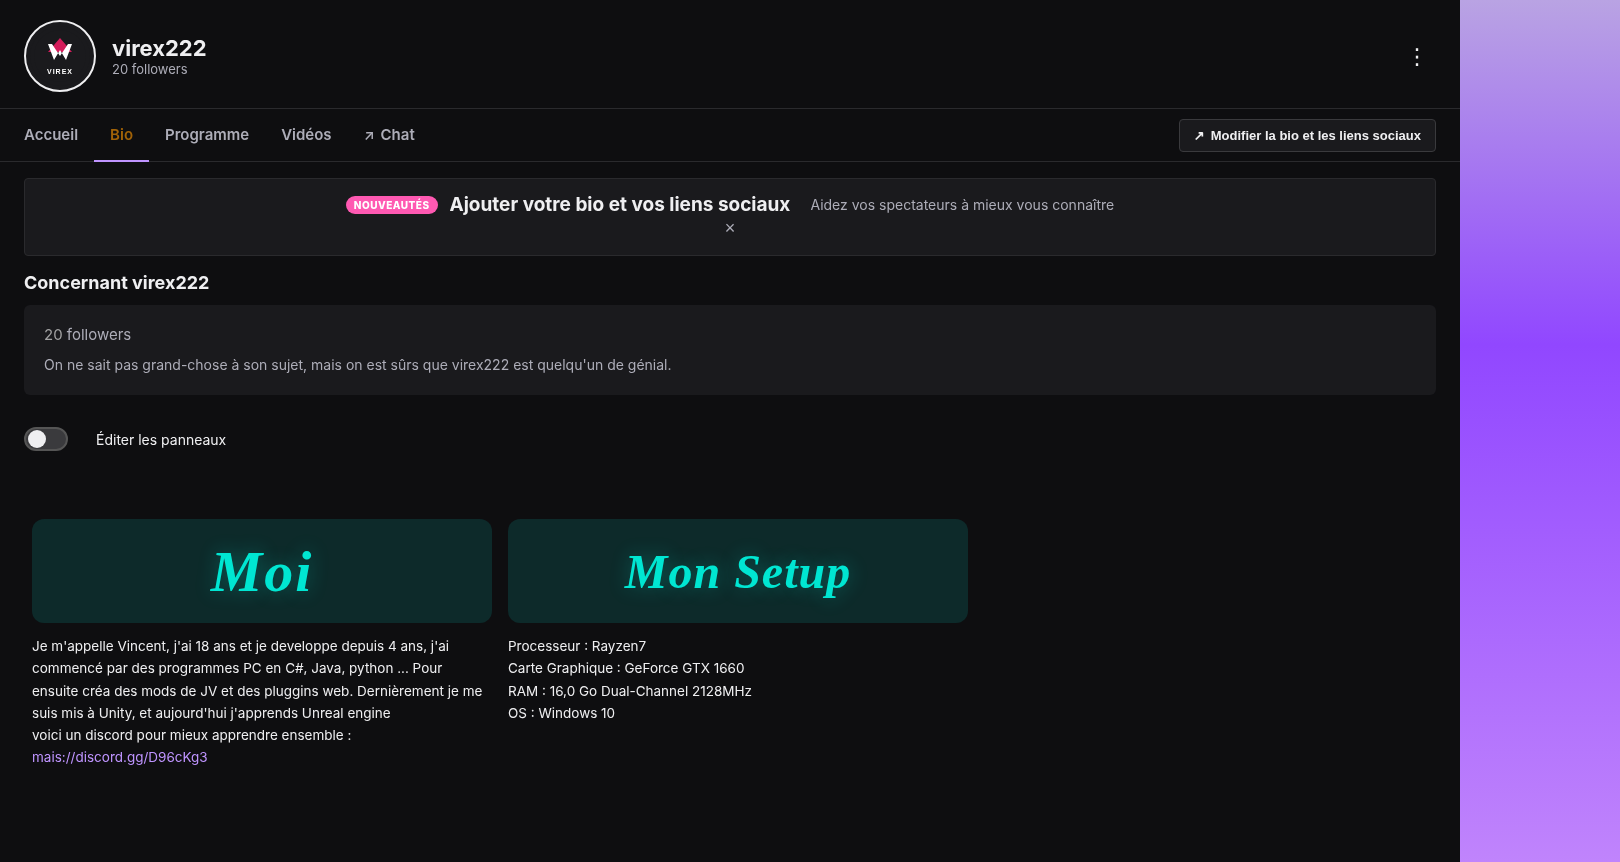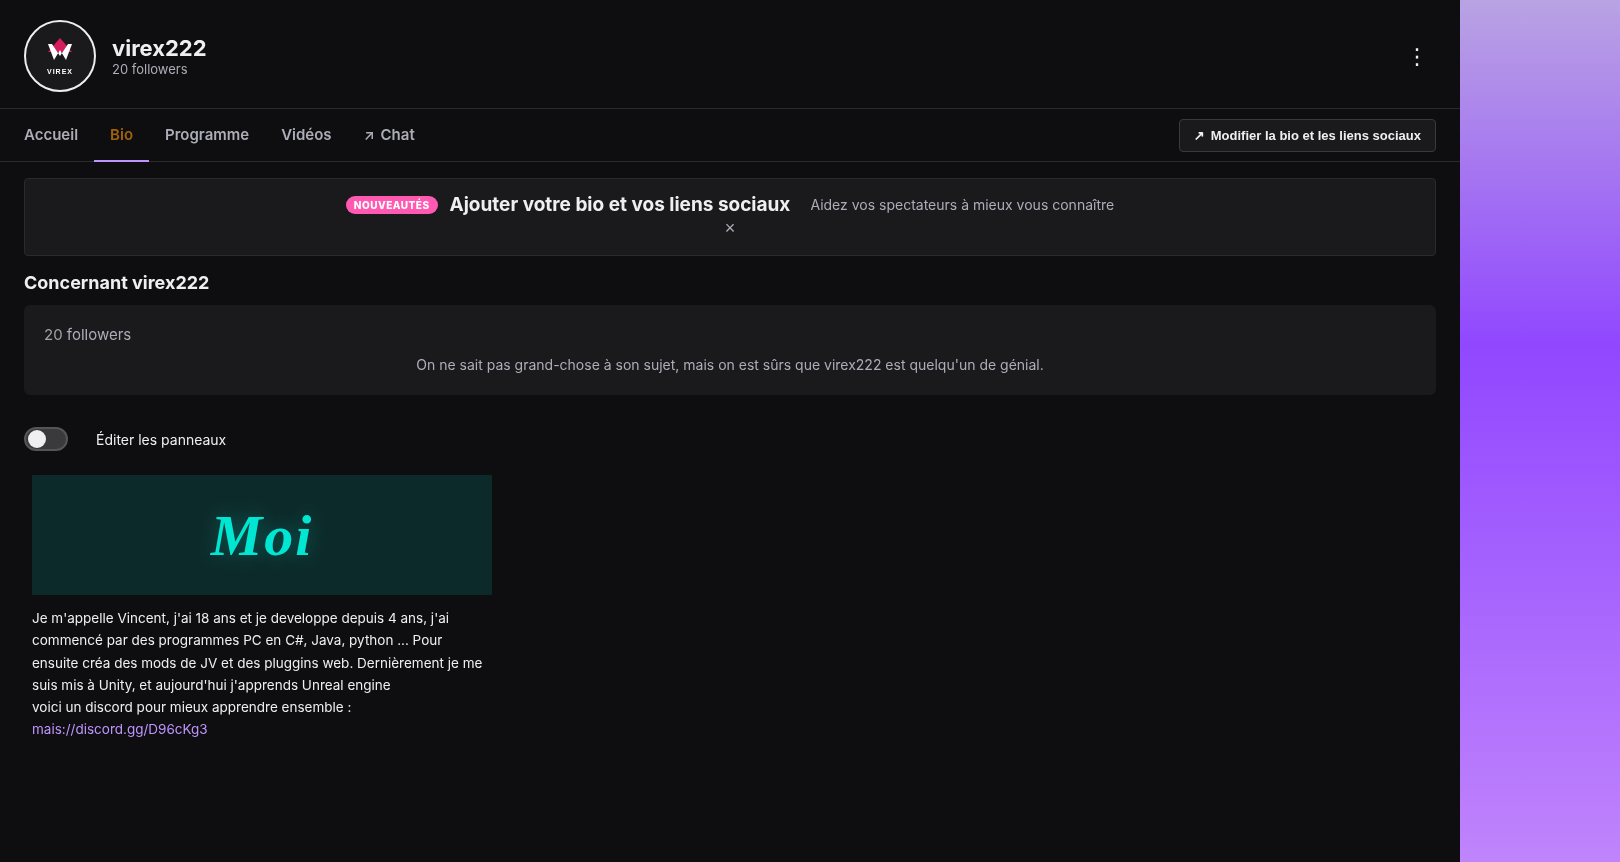--- a/index.html
+++ b/index.html
@@ -198,21 +198,20 @@
       font-weight: 400;
       color: #a3a3a3;
     }
     .followers-count .label {
       color: #adadb8;
     }
     .about-desc {
       font-size: 14px;
       color: #adadb8;
       line-height: 1.5;
-      text-align: center;
     }
 
     
     .edit-panels-row {
       display: flex;
       align-items: center;
       gap: 28px;
       padding: 16px 24px;
     }
     .toggle-switch {
@@ -245,28 +244,29 @@
       grid-template-columns: 1fr 1fr;
       gap: 0;
       padding: 0 24px 24px 24px;
       max-width: 1000px;
     }
     .panel-card {
       padding: 8px;
     }
     .panel-image {
       width: 100%;
-      height: 120px;
-      background: #1a1a1d;
-      border-radius: 1px;
+      height: 104px;
+      background: #1a1a1d;
+      border-radius: 12px;
       display: flex;
       align-items: center;
       justify-content: center;
       margin-bottom: 12px;
       overflow: hidden;
+      margin-top: 44px;
     }
     .panel-title-moi {
       font-size: 58px;
       font-weight: 900;
       color: #00e6d2;
       font-family: Georgia, serif;
       font-style: italic;
       text-transform: capitalize;
       letter-spacing: 2px;
       text-shadow: 0 0 20px rgba(0,230,210,0.3);
@@ -395,16 +395,27 @@
       <div class="panel-image" style="background:#0d2a2a;">
         <span class="panel-title-moi">Moi</span>
       </div>
       <div class="panel-text">
         Je m'appelle Vincent, j'ai 18 ans et je developpe depuis 4 ans, j'ai commencé par des programmes PC en C#, Java, python ... Pour ensuite créa des mods de JV et des pluggins web. Dernièrement je me suis mis à Unity, et aujourd'hui j'apprends Unreal engine<br>
         voici un discord pour mieux apprendre ensemble :<br>
         <a href="#">mais://discord.gg/D96cKg3</a>
       </div>
     </div>
 
+    <div class="panel-card">
+      <div class="panel-image" style="background:#0d2a2a;">
+        <span class="panel-title-setup">Mon Setup</span>
+      </div>
+      <div class="panel-text">
+        <span>Processeur : Rayzen7</span><br>
+        <span>Carte Graphique : GeForce GTX 1660</span><br>
+        <span>RAM : 16,0 Go Dual-Channel 2128MHz</span><br>
+        <span>OS : Windows 10</span>
+      </div>
+    </div>
   </div>
 </div>
 
 <div class="right-sidebar"></div>
 
 </body></html>

